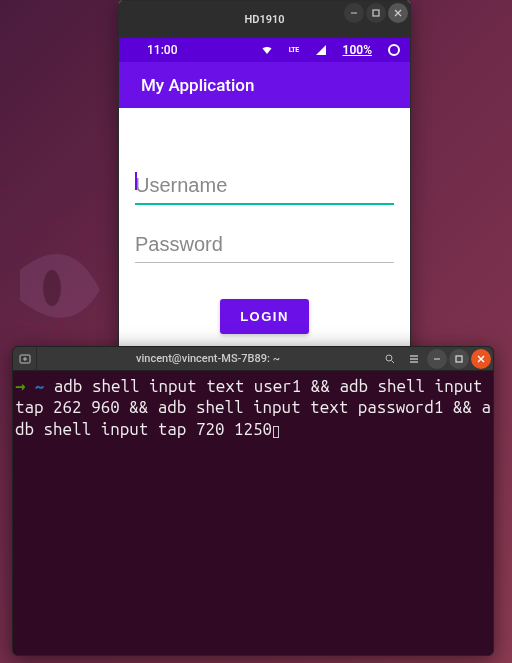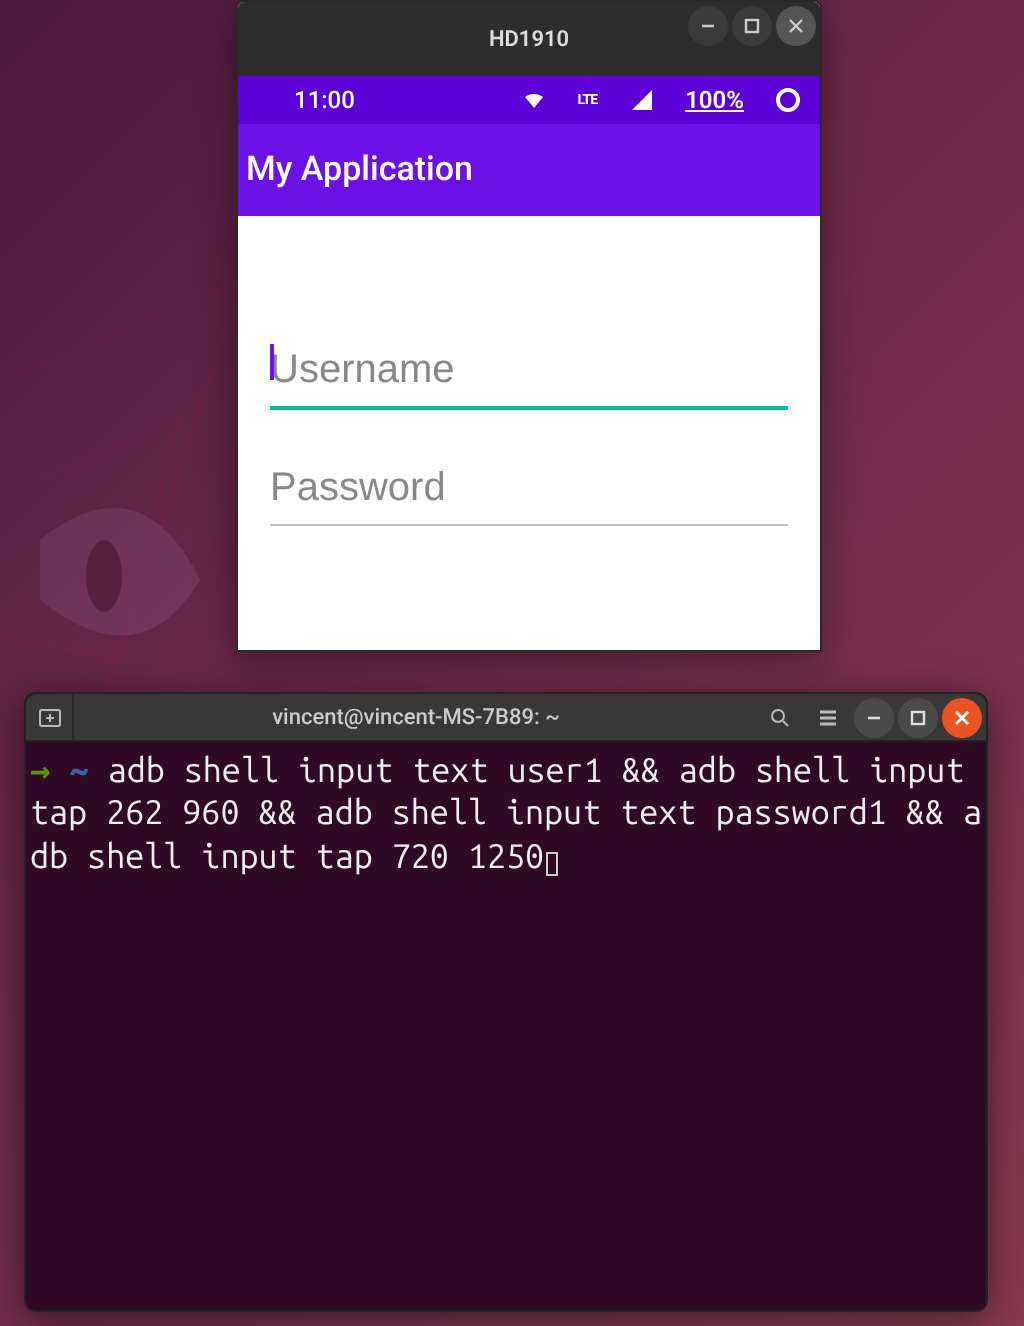--- a/index.html
+++ b/index.html
@@ -67,21 +67,21 @@
   .status-icons .circ {
     width: 12px; height: 12px; border: 2px solid #fff; border-radius: 50%; display: inline-block;
   }
 
   .android-appbar {
     height: 46px;
     background: #6b11e8;
     color: #fff;
     display: flex;
     align-items: center;
-    padding: 0 4px;
+    padding: 0 22px;
     font-size: 17px;
     font-weight: 500;
   }
 
   .android-body {
     background: #fff;
     padding: 60px 16px 40px 16px;
     display: flex;
     flex-direction: column;
     align-items: center;
@@ -242,20 +242,21 @@
   </div>
 
   <div class="android-body">
     <div class="text-field focused">
       <span class="cursor"></span>
       <input type="text" placeholder="Username" style="">
     </div>
     <div class="text-field">
       <input type="password" placeholder="Password" style="">
     </div>
+    <button class="login-btn">LOGIN</button>
   </div>
 </div>
 
 <div class="term-window">
   <div class="term-titlebar">
     <div class="newtab">
       <svg width="12" height="12" viewBox="0 0 12 12">
           <rect x="1" y="2" width="10" height="8" rx="1" fill="none" stroke="#bbb" stroke-width="1"></rect>
           <line x1="6" y1="4" x2="6" y2="8" stroke="#bbb"></line>
           <line x1="4" y1="6" x2="8" y2="6" stroke="#bbb"></line>

